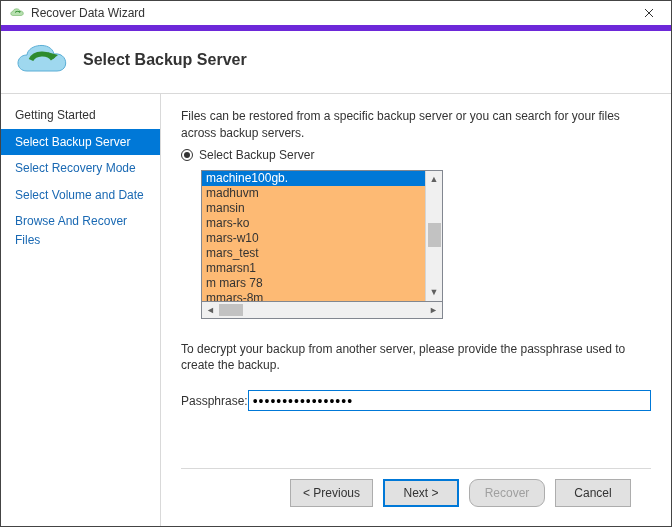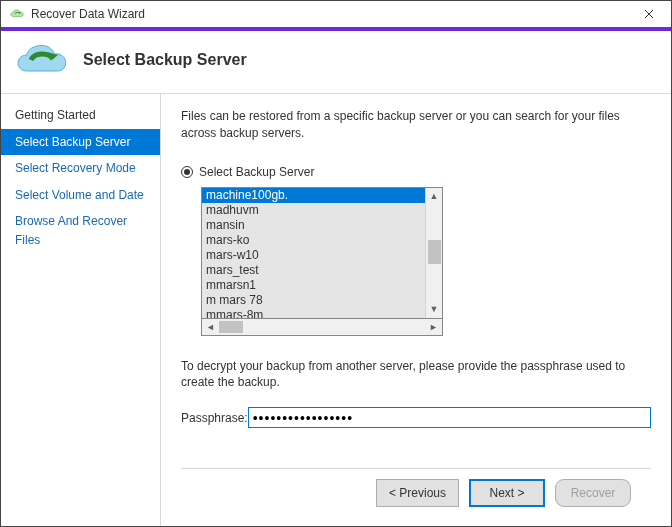--- a/index.html
+++ b/index.html
@@ -13,21 +13,21 @@
   .window {
     width: 672px;
     height: 527px;
     border: 1px solid #444;
     display: flex;
     flex-direction: column;
     background: #fff;
   }
   .titlebar {
     height: 30px;
-    border-bottom: 4px solid #6d28d9;
+    border-bottom: 6px solid #6d28d9;
     display: flex;
     align-items: center;
     padding: 0 0 0 8px;
     justify-content: space-between;
   }
   .titlebar-left { display:flex; align-items:center; gap:6px; }
   .titlebar-title { font-size: 12px; color:#333; }
   .title-icon { width:16px; height:16px; }
   .close-btn {
     width: 45px; height: 29px;
@@ -68,36 +68,36 @@
     color:#333;
     cursor:default;
   }
   .main {
     flex:1;
     display:flex;
     flex-direction:column;
     padding:14px 20px 10px 20px;
     min-width:0;
   }
-  .intro { font-size:12px; color:#333; line-height:1.4; margin-bottom:23px; }
+  .intro { font-size:12px; color:#333; line-height:1.4; margin-bottom:6px; }
   .radio-row { display:flex; align-items:center; gap:6px; margin-bottom:8px; }
   .radio-dot {
     width:12px; height:12px; border-radius:50%;
     border:1px solid #333; display:flex; align-items:center; justify-content:center;
   }
   .radio-dot::after{
     content:""; width:6px; height:6px; border-radius:50%; background:#333;
   }
   .listbox-wrap {
     margin-left:20px;
     width:242px;
   }
   .listbox {
     border:1px solid #828790;
-    background:#e5e5e5;
+    background:#fdba74;
     height:132px;
     overflow:hidden;
     position:relative;
     display:flex;
   }
   .list-inner {
     flex:1;
     overflow:hidden;
     font-size:12px;
     line-height:15px;
@@ -277,17 +277,18 @@
         <span class="pass-label">Passphrase:</span>
         <input class="pass-input" type="text" value="•••••••••••••••••" style="">
       </div>
 
       <div style="flex:1"></div>
 
       <div class="footer">
         <div class="btn">&lt;  Previous</div>
         <div class="btn default">Next  &gt;</div>
         <div class="btn disabled">Recover</div>
+        <div class="btn">Cancel</div>
       </div>
     </div>
 
   </div>
 </div>
 
 </body></html>

